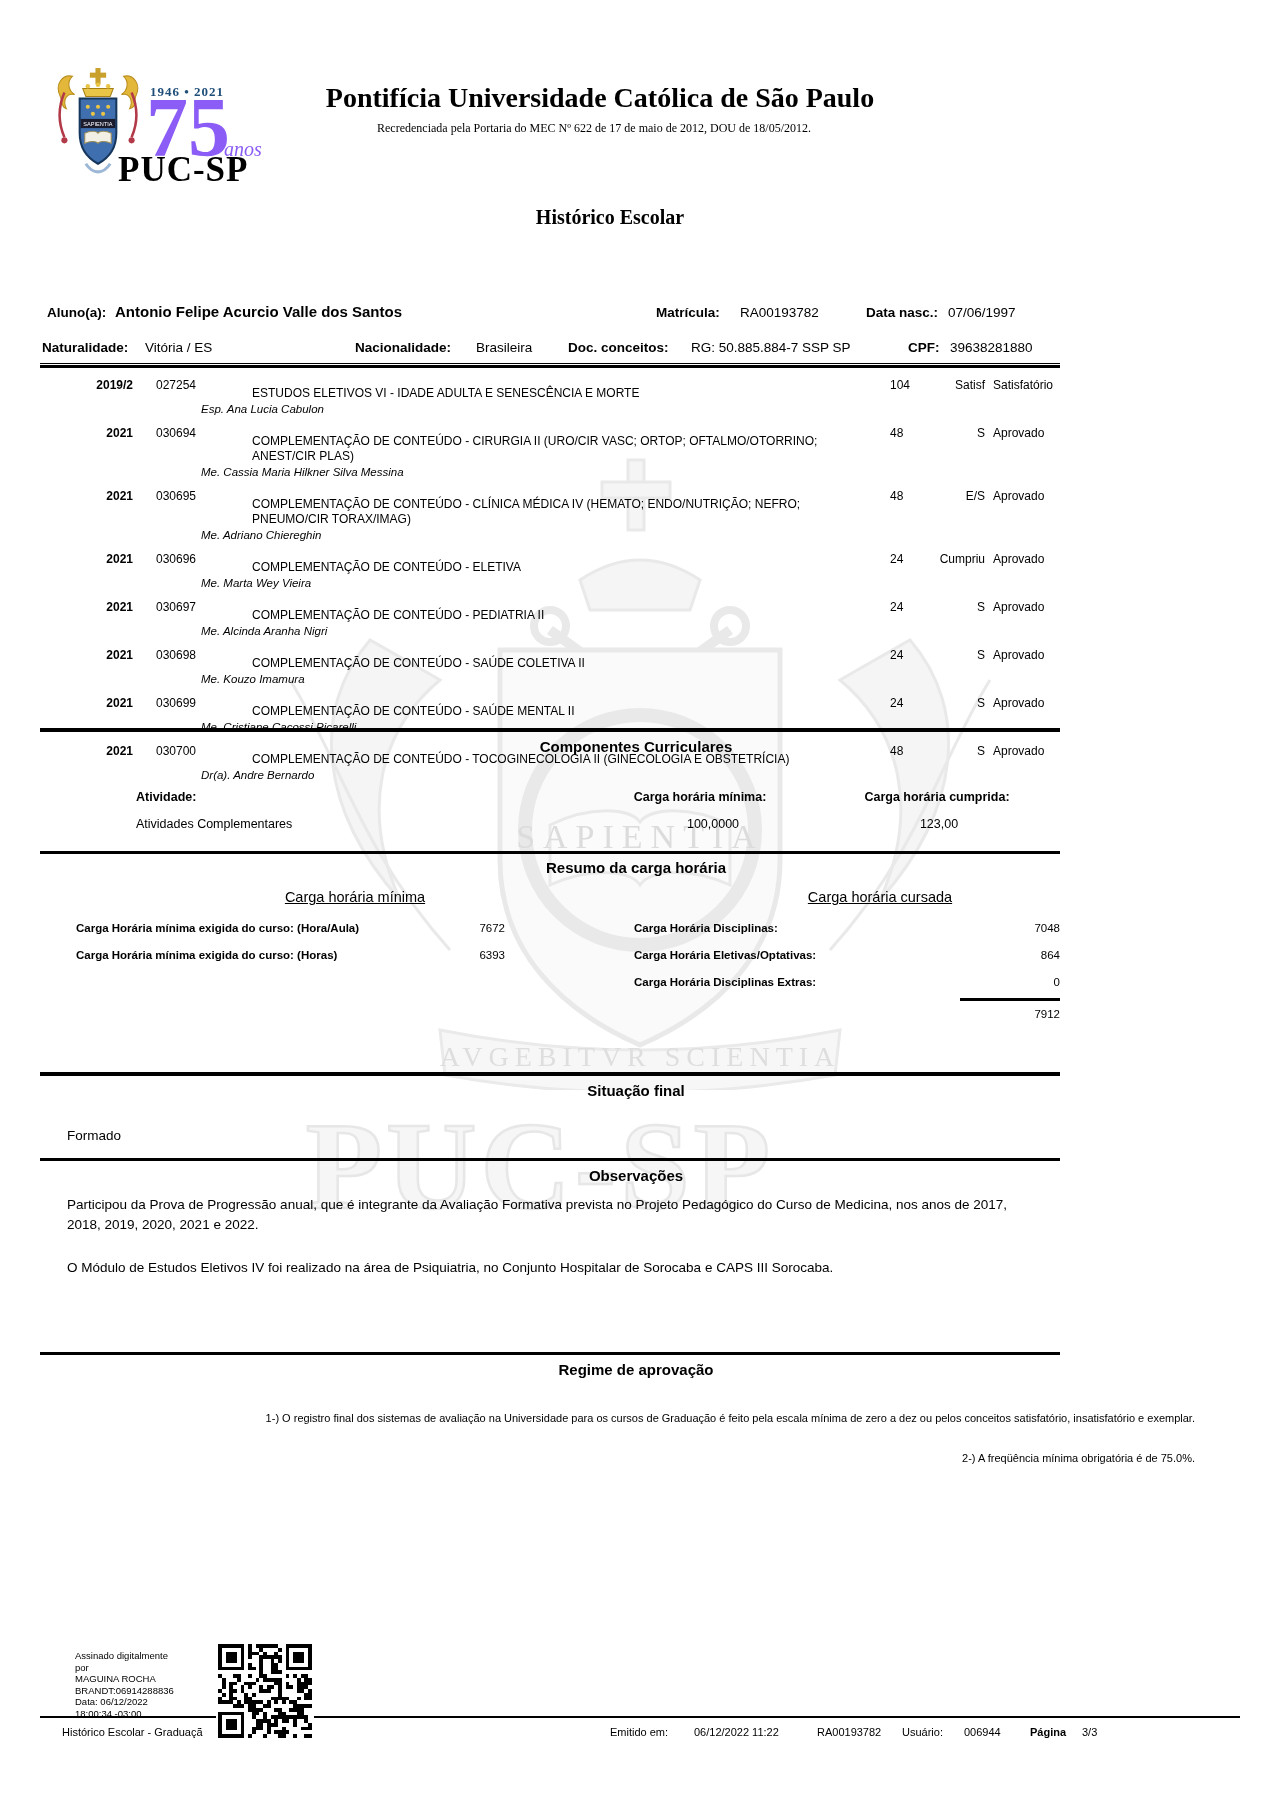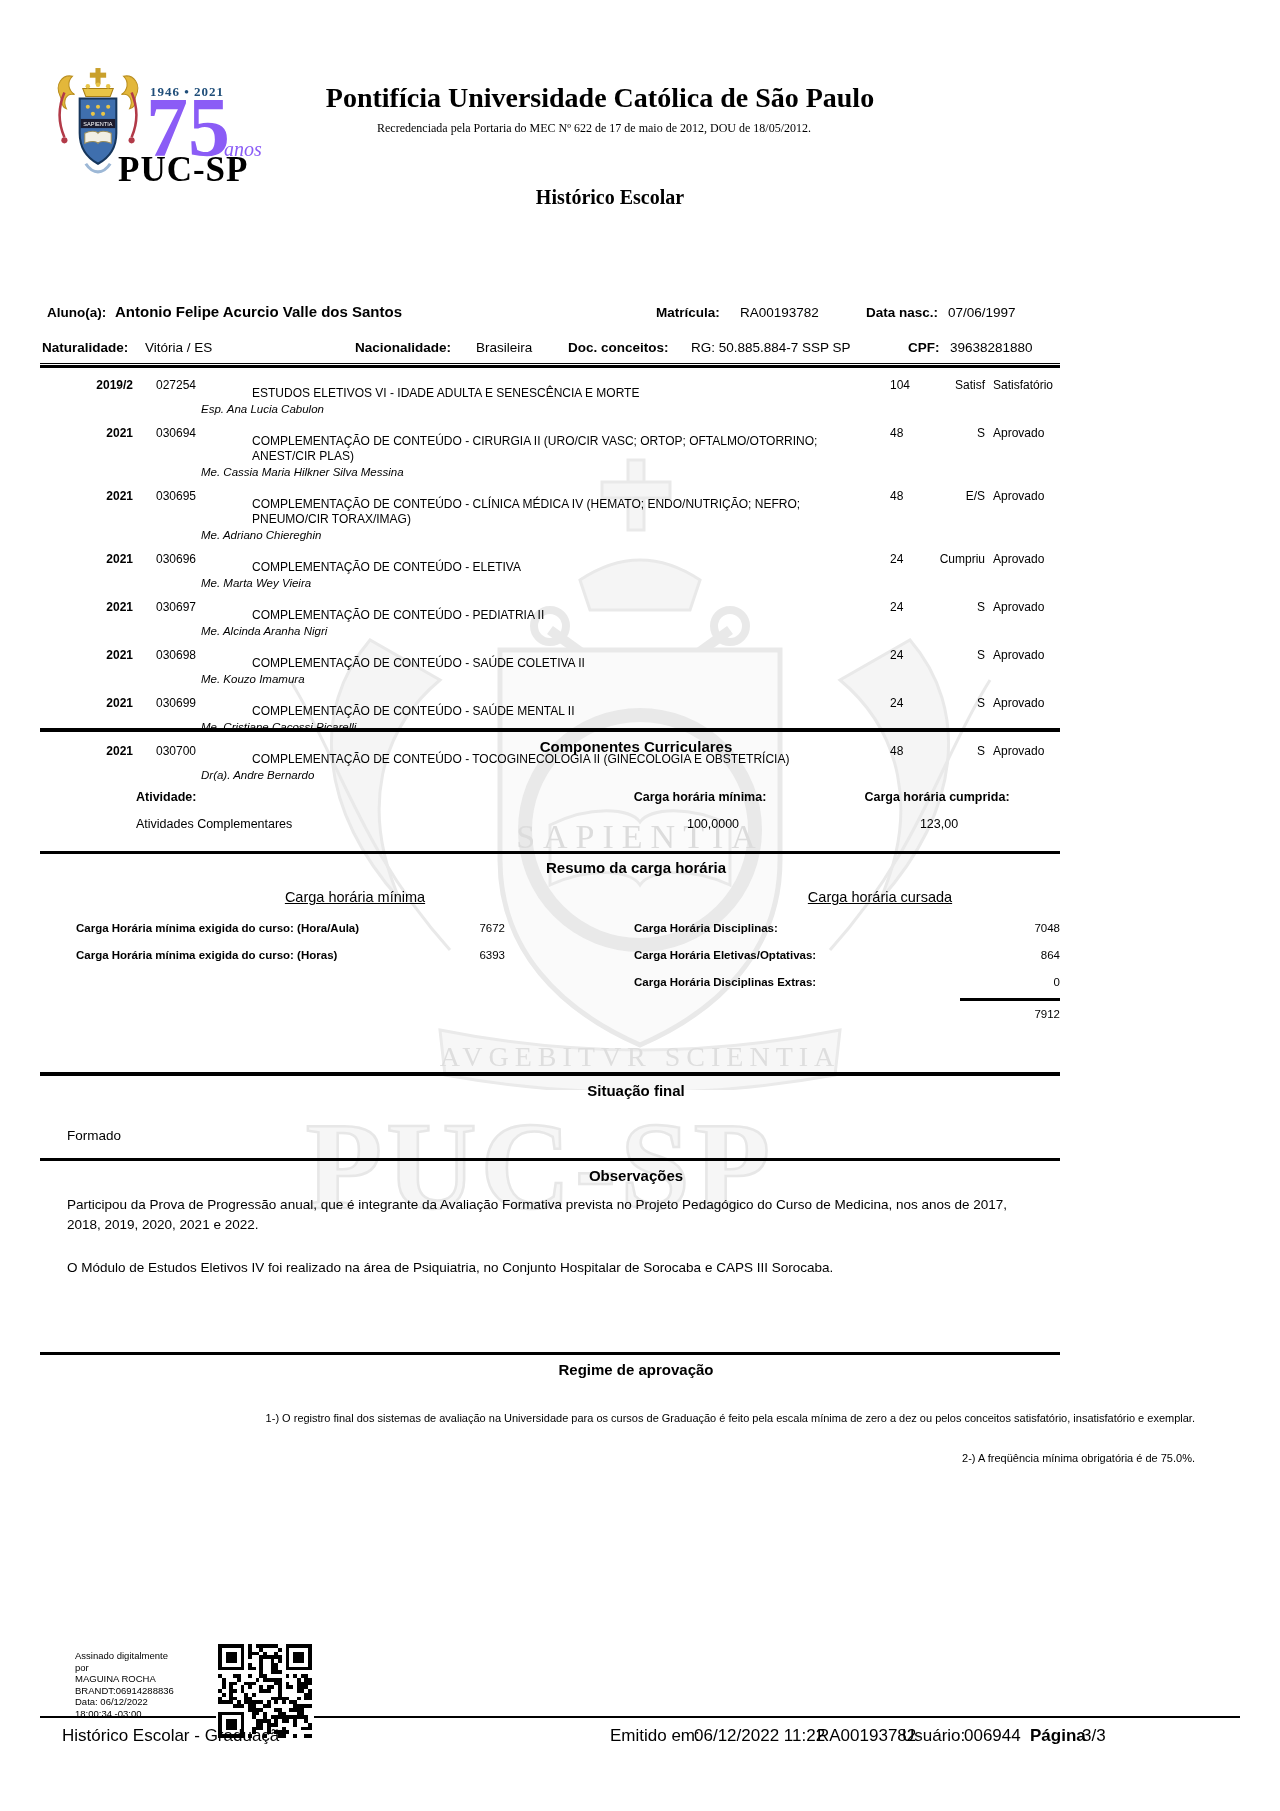--- a/index.html
+++ b/index.html
@@ -18,21 +18,21 @@
   .logo-75{position:absolute;left:146px;top:88px;font-family:"Liberation Serif",serif;
            font-weight:bold;font-size:84px;line-height:0.95;color:#8b5cf6;}
   .logo-anos{position:absolute;left:224px;top:138px;font-family:"Liberation Serif",serif;
              font-style:italic;font-size:20px;color:#8b5cf6;}
   .logo-pucsp{position:absolute;left:118px;top:150px;font-family:"Liberation Serif",serif;
               font-weight:bold;font-size:35px;letter-spacing:1px;color:#000;}
   .uni-title{position:absolute;left:200px;top:82px;width:800px;text-align:center;
              font-family:"Liberation Serif",serif;font-weight:bold;font-size:28px;}
   .uni-sub{position:absolute;left:174px;top:121px;width:840px;text-align:center;
            font-family:"Liberation Serif",serif;font-size:12px;}
-  .doc-title{position:absolute;left:0;top:186px;width:1220px;text-align:center;
+  .doc-title{position:absolute;left:0;top:206px;width:1220px;text-align:center;
              font-family:"Liberation Serif",serif;font-weight:bold;font-size:20px;}
   
   .si{position:absolute;font-size:13.5px;white-space:nowrap;}
   .b{font-weight:bold;}
   .si-name{font-size:15px;}
   
   .rule{position:absolute;left:40px;width:1020px;background:#000;}
   .rule-head{height:5px;background:none;border-top:1px solid #000;border-bottom:3px solid #000;box-sizing:border-box;}
   
   .courses{position:absolute;left:40px;top:378px;width:1020px;font-size:12px;}
@@ -55,21 +55,21 @@
   .res-lab{position:absolute;font-weight:bold;font-size:11.5px;white-space:nowrap;}
   .res-val{position:absolute;font-size:11.5px;text-align:right;}
   .res-total-line{position:absolute;left:960px;top:998px;width:100px;height:3px;background:#000;}
   
   .body-text{position:absolute;font-size:13.5px;line-height:20px;}
   .small-text{position:absolute;font-size:11px;text-align:right;}
   
   .sig{position:absolute;left:75px;top:1650px;width:150px;font-size:9.5px;line-height:11.5px;white-space:pre-line;}
   .qr{position:absolute;left:216px;top:1642px;width:94px;height:94px;background:#fff;padding:2px;}
   .footer-line{position:absolute;left:40px;top:1716px;width:1200px;height:2px;background:#000;}
-  .ft{position:absolute;top:1726px;font-size:17px;white-space:nowrap;padding-left:22px;}
+  .ft{position:absolute;top:1726px;font-size:11px;white-space:nowrap;padding-left:22px;}
 </style>
 </head>
 <body>
 
 <div class="page">
 
   <div class="wm">
     <svg class="wm" style="left:250px;top:430px;" width="780" height="660" viewBox="0 0 780 660">
       <g stroke="#e9e9e9" fill="#f5f5f5" stroke-width="3">
 

